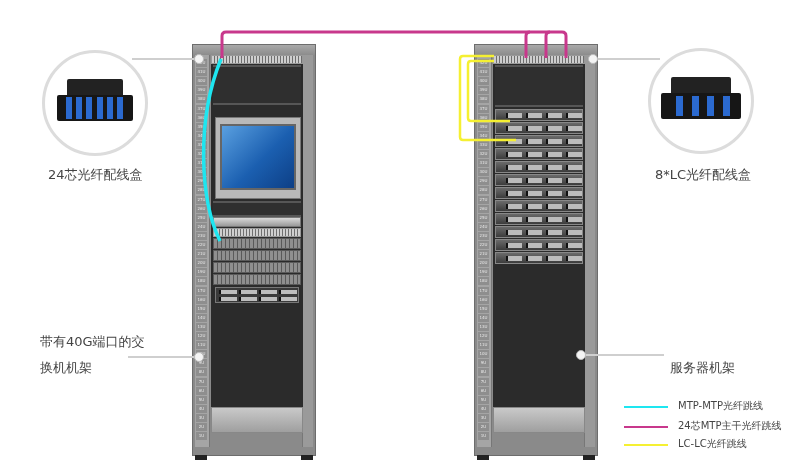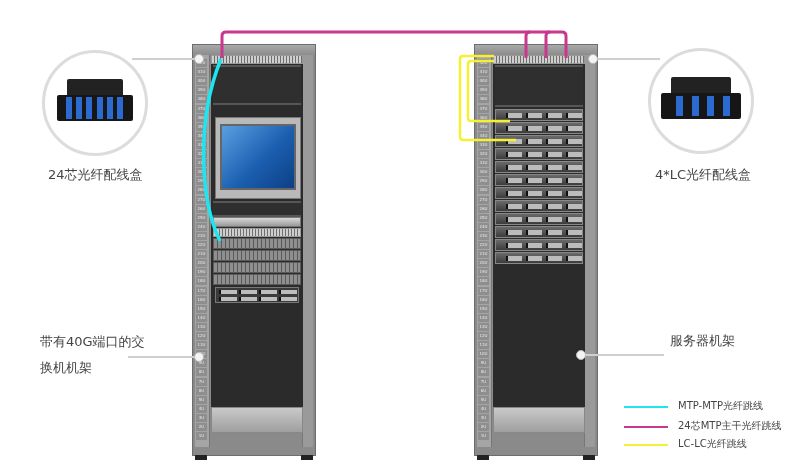--- a/index.html
+++ b/index.html
@@ -279,25 +279,25 @@
 <div class="circle" style="left:648px; top:48px; width:106px; height:106px;">
   <div style="position:absolute; left:10px; top:26px; width:80px; height:48px;">
     <div style="position:absolute; left:10px; top:0; width:60px; height:18px; background:#222; border-radius:2px;"></div>
     <div style="position:absolute; left:0; top:16px; width:80px; height:26px; background:#161616; border-radius:2px;"></div>
     <div style="position:absolute; left:15px; top:19px; width:7px; height:20px; background:#2b6ad0;"></div>
     <div style="position:absolute; left:31px; top:19px; width:7px; height:20px; background:#2b6ad0;"></div>
     <div style="position:absolute; left:46px; top:19px; width:7px; height:20px; background:#2b6ad0;"></div>
     <div style="position:absolute; left:62px; top:19px; width:7px; height:20px; background:#2b6ad0;"></div>
   </div>
 </div>
-<div class="label" style="left:655px; top:166px;">4*LC光纤配线盒</div>
+<div class="label" style="left:655px; top:166px;">8*LC光纤配线盒</div>
 
 <div class="leader" style="left:582px; top:354px; width:82px;"></div>
 <div class="dot" style="left:576px; top:350px;"></div>
-<div class="label" style="left:670px; top:332px;">服务器机架</div>
+<div class="label" style="left:670px; top:359px;">服务器机架</div>
 
 <div class="legend-row" style="top:399px;">
   <div class="legend-line" style="background:#1ee6f0;"></div>
   <div class="legend-text">MTP-MTP光纤跳线</div>
 </div>
 <div class="legend-row" style="top:419px;">
   <div class="legend-line" style="background:#c8388c;"></div>
   <div class="legend-text">24芯MTP主干光纤跳线</div>
 </div>
 <div class="legend-row" style="top:437px;">

